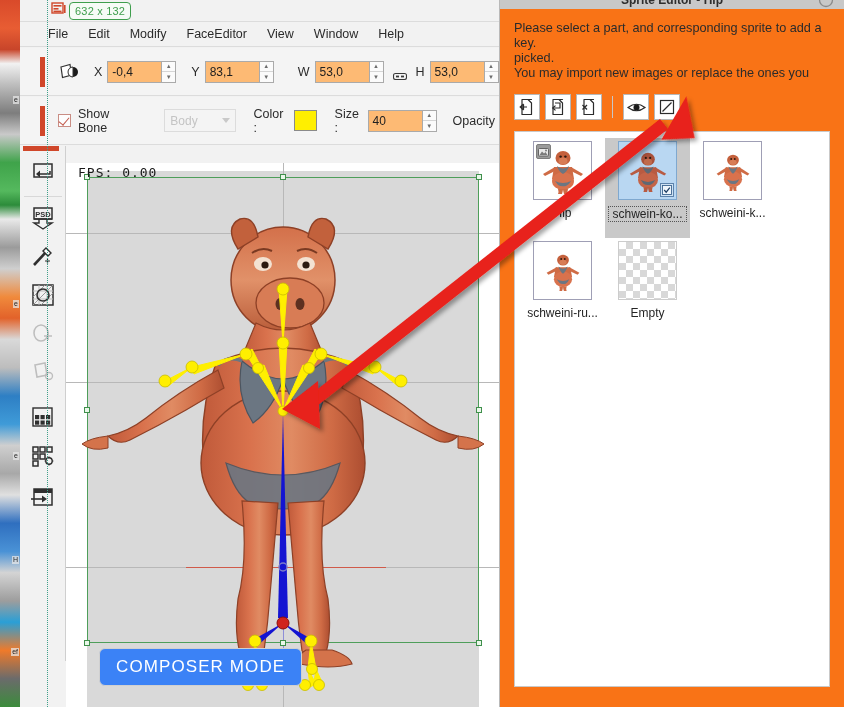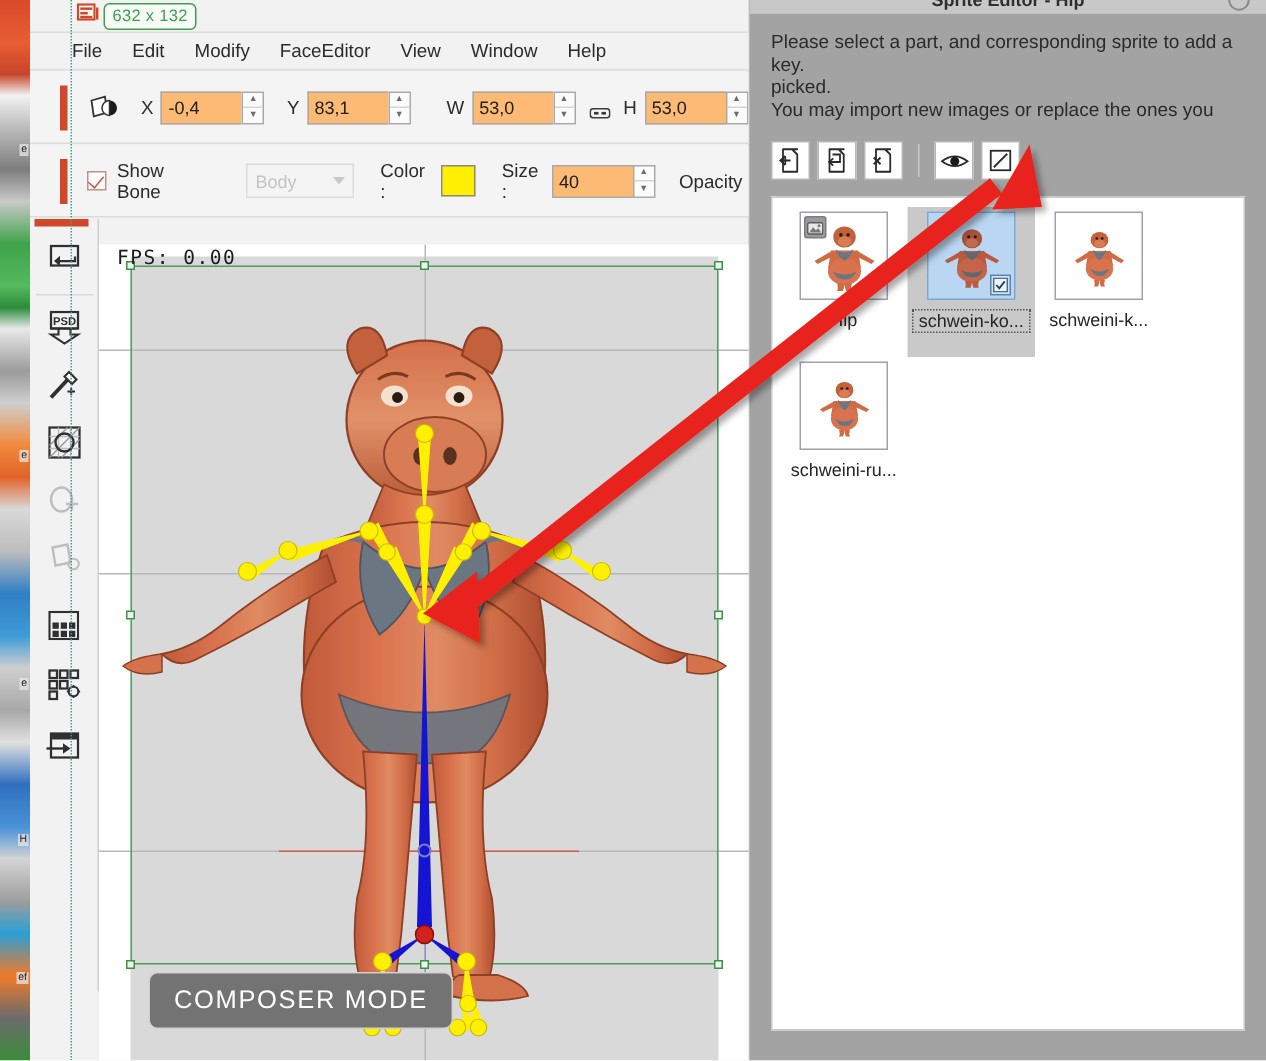--- a/index.html
+++ b/index.html
@@ -179,21 +179,21 @@
   }
   .axis-red {
     position: absolute; height: 1px; background: #d05a4a; z-index: 3;
   }
   .axis-blue {
     position: absolute; width: 1px; background: #8e8ed8; z-index: 3;
   }
 
   .composer-badge {
     position: absolute; left: 33px; top: 485px; z-index: 9;
-    background: #737373; color: #ffffff; border: 1px solid #d0d0d0;
+    background: #3b82f6; color: #ffffff; border: 1px solid #d0d0d0;
     border-radius: 6px; padding: 8px 16px; font-size: 17px;
     letter-spacing: 1.1px; font-family: "Liberation Sans", sans-serif;
   }
 
   
   .panel {
     position: absolute; left: 500px; top: 0; width: 344px; height: 707px;
     background: #fdfdfd;
   }
   .panel-titlebar {
@@ -201,21 +201,21 @@
     background: #c8c8c8; display: flex; align-items: center; justify-content: center;
   }
   .panel-title {
     font-size: 12px; color: #2e2e2e; font-weight: bold;
   }
   .panel-close {
     position: absolute; right: 10px; top: -8px; width: 16px; height: 16px;
   }
   .panel-body {
     position: absolute; left: 0; top: 9px; width: 344px; height: 698px;
-    background: #a3a3a3; padding: 12px 14px 0 14px;
+    background: #f97316; padding: 12px 14px 0 14px;
   }
   .panel-instr {
     font-size: 12.7px; color: #2b2b2b; line-height: 15px; margin-bottom: 13px;
   }
   .panel-toolbar { display: flex; align-items: center; gap: 5px; margin-bottom: 11px; }
   .pt-btn {
     width: 26px; height: 26px; border: 1px solid #b7b7b7; background: #ffffff;
     display: flex; align-items: center; justify-content: center;
   }
   .pt-sep { width: 1px; height: 22px; background: #c7c7c7; margin: 0 5px; }
@@ -770,20 +770,24 @@
                 <path d="M29 19 L40 25 L38 27 L27 22 Z" fill="#cf6b45"></path>
                 <path d="M17 18 q5 5 10 0 q-2 6 -5 8 q-3 -2 -5 -8 Z" fill="#6b7682"></path>
                 <path d="M15 32 q7 4 14 0 q-2 4 -4 5 q-5 1 -7 -1 Z" fill="#6b7682"></path>
                 <path d="M18 40 q1 3 0 5 l3 0 q1 -3 1 -5 Z" fill="#cf6b45"></path>
                 <path d="M26 40 q-1 3 0 5 l-3 0 q-1 -3 -1 -5 Z" fill="#cf6b45"></path>
               </svg>
             </div>
             <div class="sprite-label">schweini-ru...</div>
           </div>
 
+          <div class="sprite-cell">
+            <div class="sprite-thumb empty"></div>
+            <div class="sprite-label">Empty</div>
+          </div>
 
         </div>
       </div>
     </div>
   </div>
 
   <svg class="arrow-svg">
     <defs>
       <filter id="ashadow" x="-20%" y="-20%" width="150%" height="150%">
         <feDropShadow dx="3" dy="3" stdDeviation="2" flood-color="#000" flood-opacity="0.35"></feDropShadow>

